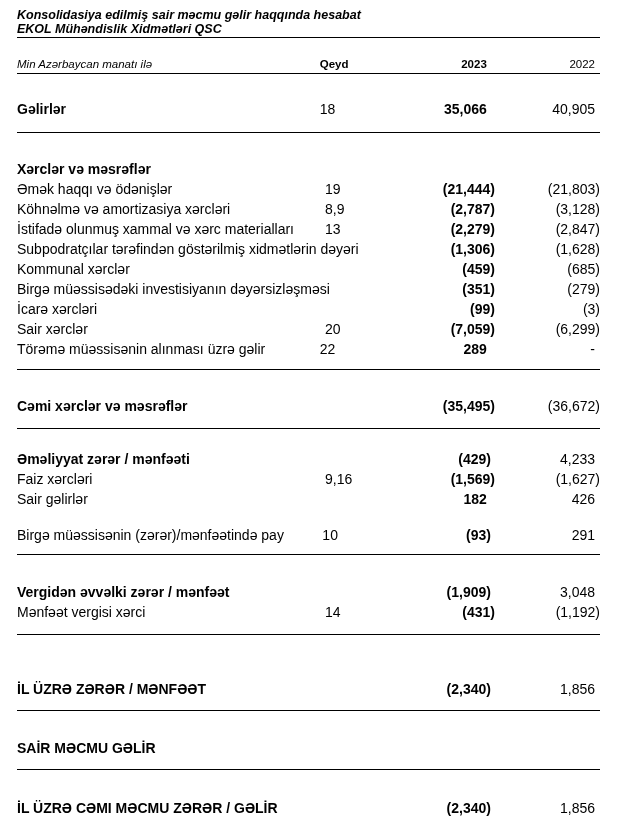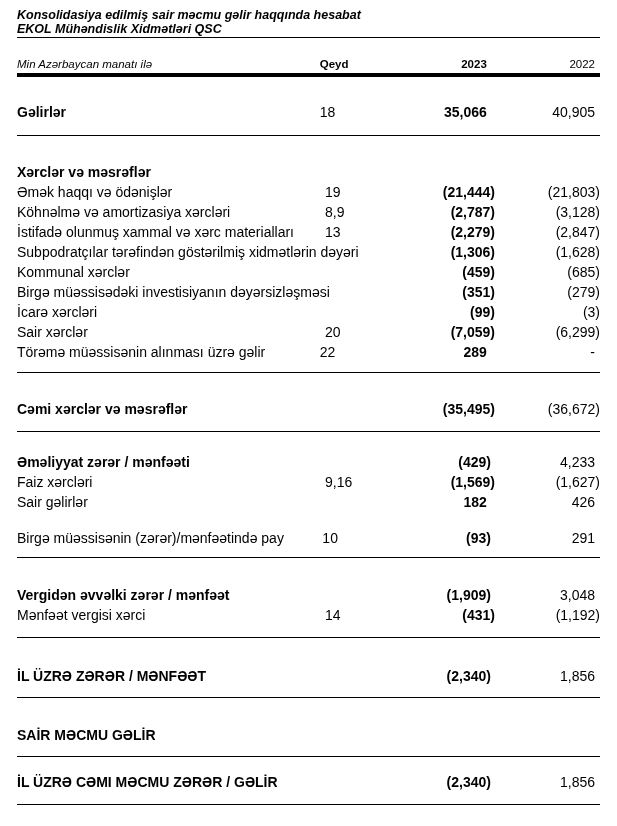--- a/index.html
+++ b/index.html
@@ -29,21 +29,21 @@
     border-top: 1px solid #000000;
     height: 0;
   }
   .title-rule { margin-top: 1px; }
 
   .thead {
     display: flex;
     align-items: flex-end;
     margin-top: 20px;
     padding-bottom: 2px;
-    border-bottom: 4px solid #000000;
+    border-bottom: 1px solid #000000;
     font-size: 11.5px;
     line-height: 13px;
   }
   .col-label {
     width: 308px;
     white-space: nowrap;
     overflow: visible;
   }
   .col-note  { width: 70px;  }
   .col-2023  { width: 100px; text-align: right; }
@@ -189,37 +189,37 @@
     <span class="col-2022 num" style="padding-right: 5px;">3,048</span>
   </div>
   <div class="row">
     <span class="col-label">Mənfəət vergisi xərci</span>
     <span class="col-note">14</span>
     <span class="col-2023 num">(431)</span>
     <span class="col-2022 num">(1,192)</span>
   </div>
   <div class="rule" style="margin-top:12px"></div>
 
-  <div class="row bold" style="margin-top:28px">
+  <div class="row bold" style="margin-top:44px">
     <span class="col-label">İL ÜZRƏ ZƏRƏR / MƏNFƏƏT</span>
     <span class="col-note"></span>
     <span class="col-2023 num">(2,340)</span>
     <span class="col-2022 num" style="padding-right: 5px;">1,856</span>
   </div>
   <div class="rule" style="margin-top:11px"></div>
 
   <div class="row bold" style="margin-top:27px">
     <span class="col-label">SAİR MƏCMU GƏLİR</span>
     <span class="col-note"></span>
     <span class="col-2023 num"></span>
     <span class="col-2022 num"></span>
   </div>
   <div class="rule" style="margin-top:11px"></div>
 
-  <div class="row bold" style="margin-top:15px">
+  <div class="row bold" style="margin-top:28px">
     <span class="col-label">İL ÜZRƏ CƏMI MƏCMU ZƏRƏR / GƏLİR</span>
     <span class="col-note"></span>
     <span class="col-2023 num">(2,340)</span>
     <span class="col-2022 num" style="padding-right: 5px;">1,856</span>
   </div>
   <div class="rule" style="margin-top:12px"></div>
 
 </div>
 
 </body></html>

